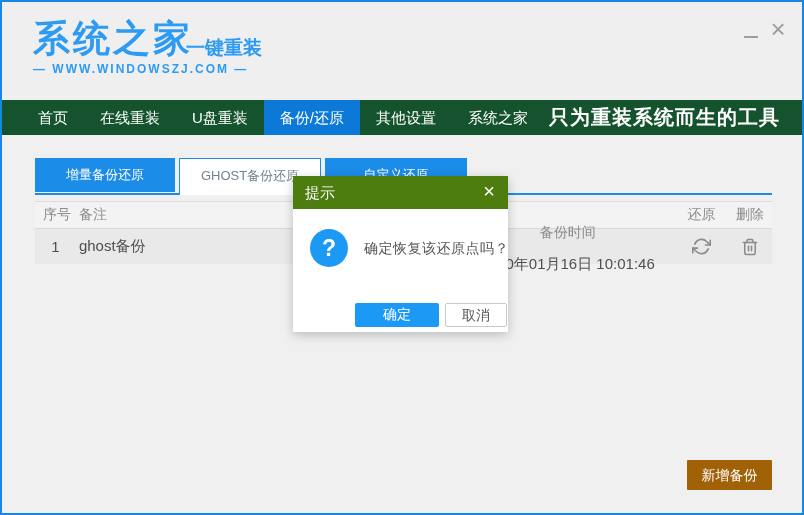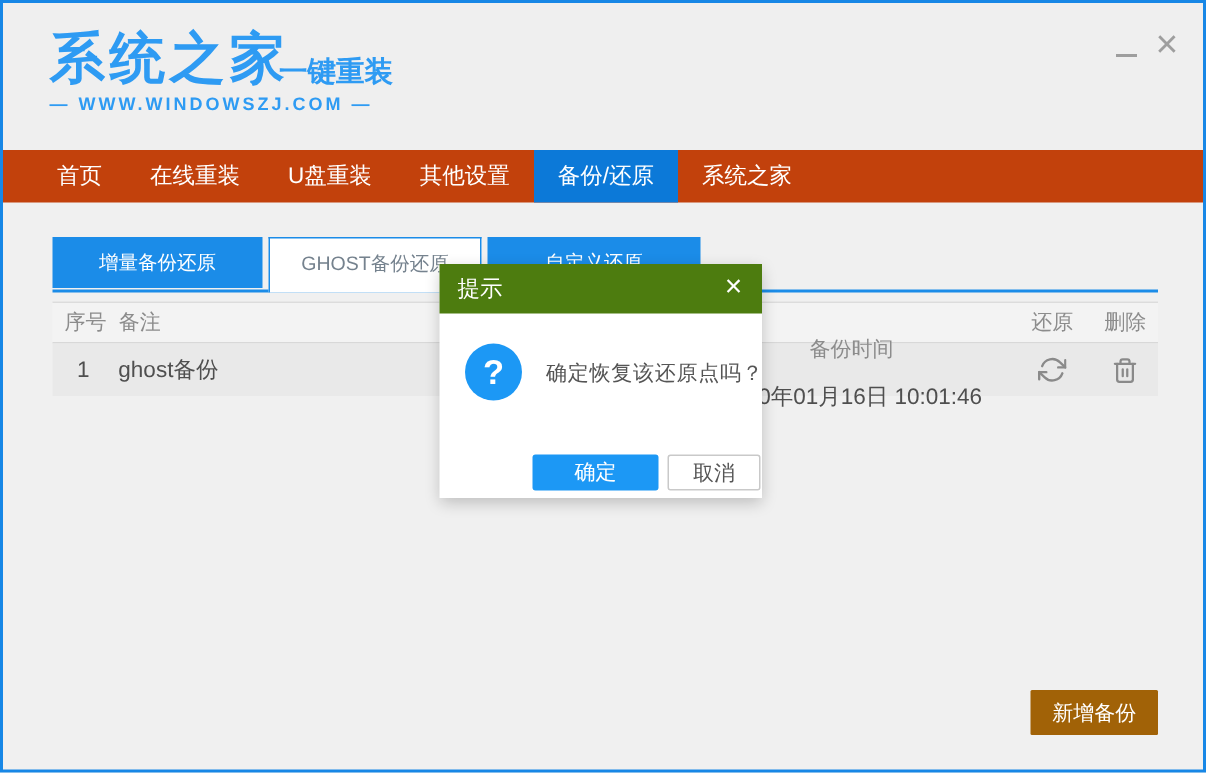--- a/index.html
+++ b/index.html
@@ -17,21 +17,21 @@
     color:#2e9bf3; letter-spacing:3px; }
   .logo-sub { position:absolute; left:184px; top:33px; font-size:19px; font-weight:bold; color:#2e9bf3; }
   .logo-site { position:absolute; left:31px; top:60px; font-size:12px; font-weight:bold;
     color:#2e9bf3; letter-spacing:2px; }
   .win-min { position:absolute; right:40px; top:20px; width:22px; height:22px; cursor:pointer; }
   .win-min .bar { position:absolute; left:4px; top:14px; width:14px; height:2px; background:#9e9e9e; }
   .win-close { position:absolute; right:12px; top:12px; width:24px; height:30px;
     font-size:26px; font-weight:200; color:#9e9e9e; text-align:center; line-height:30px; cursor:pointer; }
 
   
-  .nav { position:absolute; left:0; top:98px; width:800px; height:35px; background:#c2410c;
+  .nav { position:absolute; left:0; top:98px; width:800px; height:35px; background:#14532d;
     display:flex; align-items:stretch; padding-left:20px; }
   .nav-item { color:#fff; font-size:15px; line-height:35px; padding:0 16px; cursor:pointer; white-space:nowrap; }
   .nav-item.active { background:#0c79d8; }
   .nav-slogan { position:absolute; right:22px; top:0; line-height:35px; color:#fff;
     font-size:20px; font-weight:bold; letter-spacing:1px; }
 
   
   .tab { position:absolute; top:156px; height:34px; background:#1b8ce8; color:#fff;
     font-size:13px; text-align:center; line-height:34px; cursor:pointer; z-index:1; }
   .tab-1 { left:33px;  width:140px; }
@@ -92,23 +92,24 @@
     <span class="win-min">
         <span class="bar"></span>
       </span>
     <span class="win-close"><span>×</span></span>
   </div>
 
   <div class="nav">
     <div class="nav-item">首页</div>
     <div class="nav-item">在线重装</div>
     <div class="nav-item">U盘重装</div>
+    <div class="nav-item active">备份/还原</div>
     <div class="nav-item">其他设置</div>
-    <div class="nav-item active">备份/还原</div>
     <div class="nav-item">系统之家</div>
+    <div class="nav-slogan">只为重装系统而生的工具</div>
   </div>
 
   <div class="tab-underline"></div>
   <div class="tab tab-1">增量备份还原</div>
   <div class="tab tab-2 active">GHOST备份还原</div>
   <div class="tab tab-3">自定义还原</div>
 
   <div class="table">
     <div class="thead">
       <div class="c1">序号</div>

